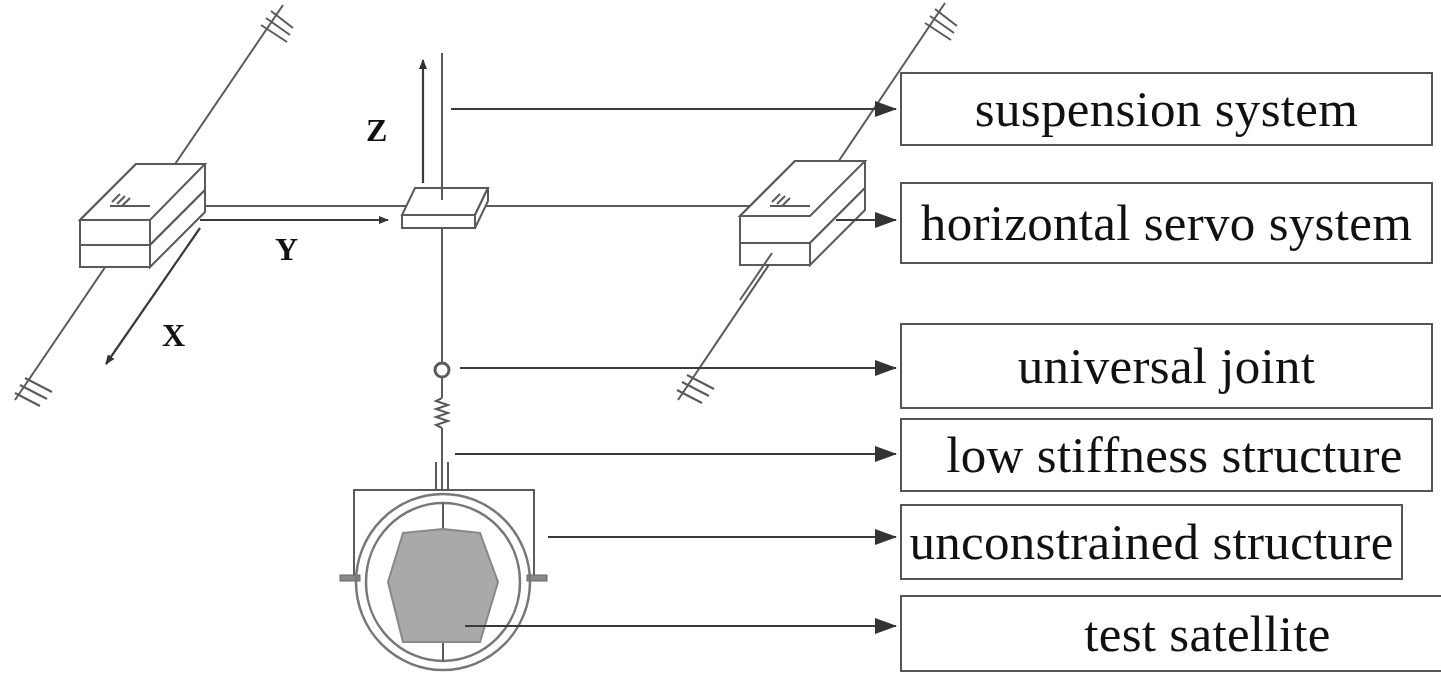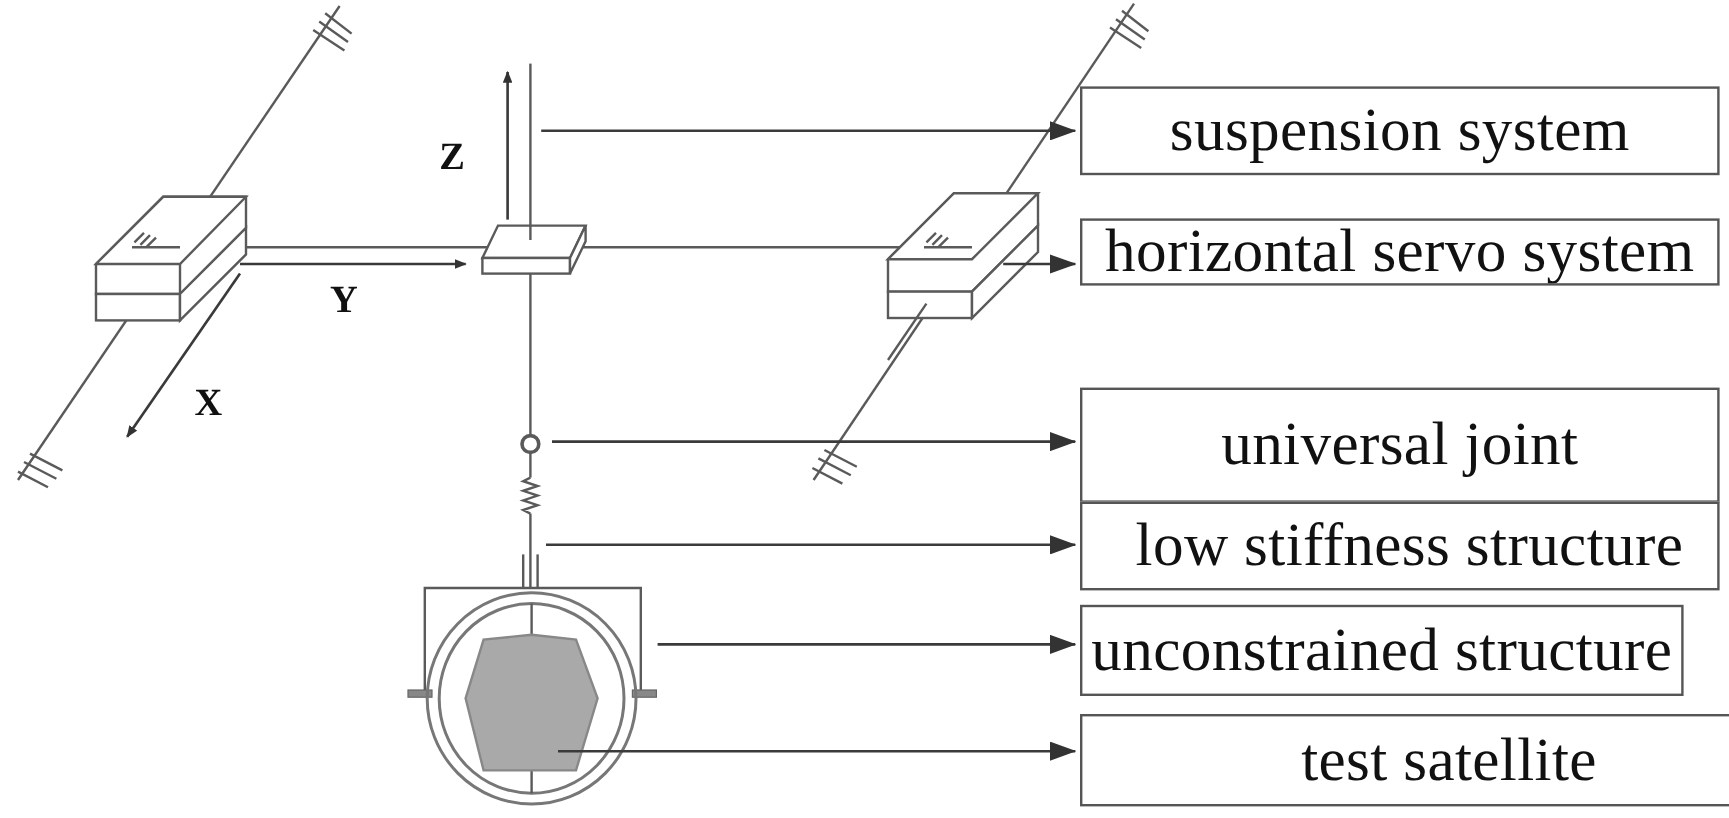--- a/index.html
+++ b/index.html
@@ -128,17 +128,17 @@
     <line class="ln-dark" x1="451" y1="109" x2="896" y2="109" marker-end="url(#arrow-lg)"></line>
     <line class="ln-dark" x1="836" y1="220" x2="896" y2="220" marker-end="url(#arrow-lg)"></line>
     <line class="ln-dark" x1="460" y1="368" x2="896" y2="368" marker-end="url(#arrow-lg)"></line>
     <line class="ln-dark" x1="455" y1="454" x2="896" y2="454" marker-end="url(#arrow-lg)"></line>
     <line class="ln-dark" x1="548" y1="537" x2="896" y2="537" marker-end="url(#arrow-lg)"></line>
     <line class="ln-dark" x1="465" y1="626" x2="896" y2="626" marker-end="url(#arrow-lg)"></line>
   </g>
 </svg>
 
 <div class="label-box" style="left:900px; top:72px; width:533px; height:74px;">suspension system</div>
-<div class="label-box" style="left:900px; top:182px; width:533px; height:56px;">horizontal servo system</div>
-<div class="label-box" style="left:900px; top:323px; width:533px; height:96px;">universal joint</div>
+<div class="label-box" style="left:900px; top:182px; width:533px; height:82px;">horizontal servo system</div>
+<div class="label-box" style="left:900px; top:323px; width:533px; height:86px;">universal joint</div>
 <div class="label-box" style="left:900px; top:418px; width:533px; height:74px;padding-left:16px;">low stiffness structure</div>
 <div class="label-box" style="left:900px; top:504px; width:503px; height:76px;">unconstrained structure</div>
 <div class="label-box" style="left:900px; top:595px; width:615px; height:77px;">test satellite</div>
 
 </body></html>

